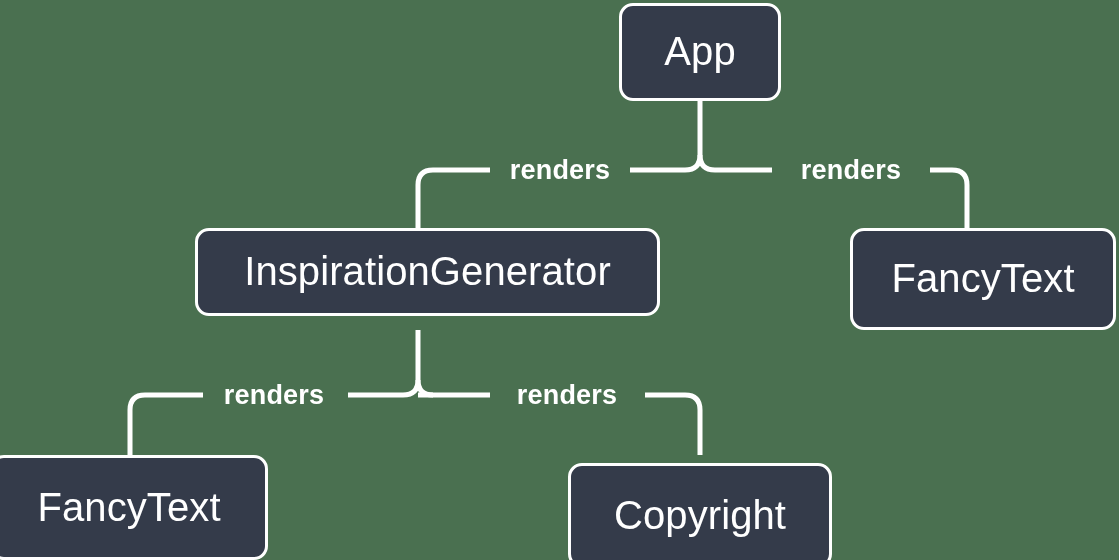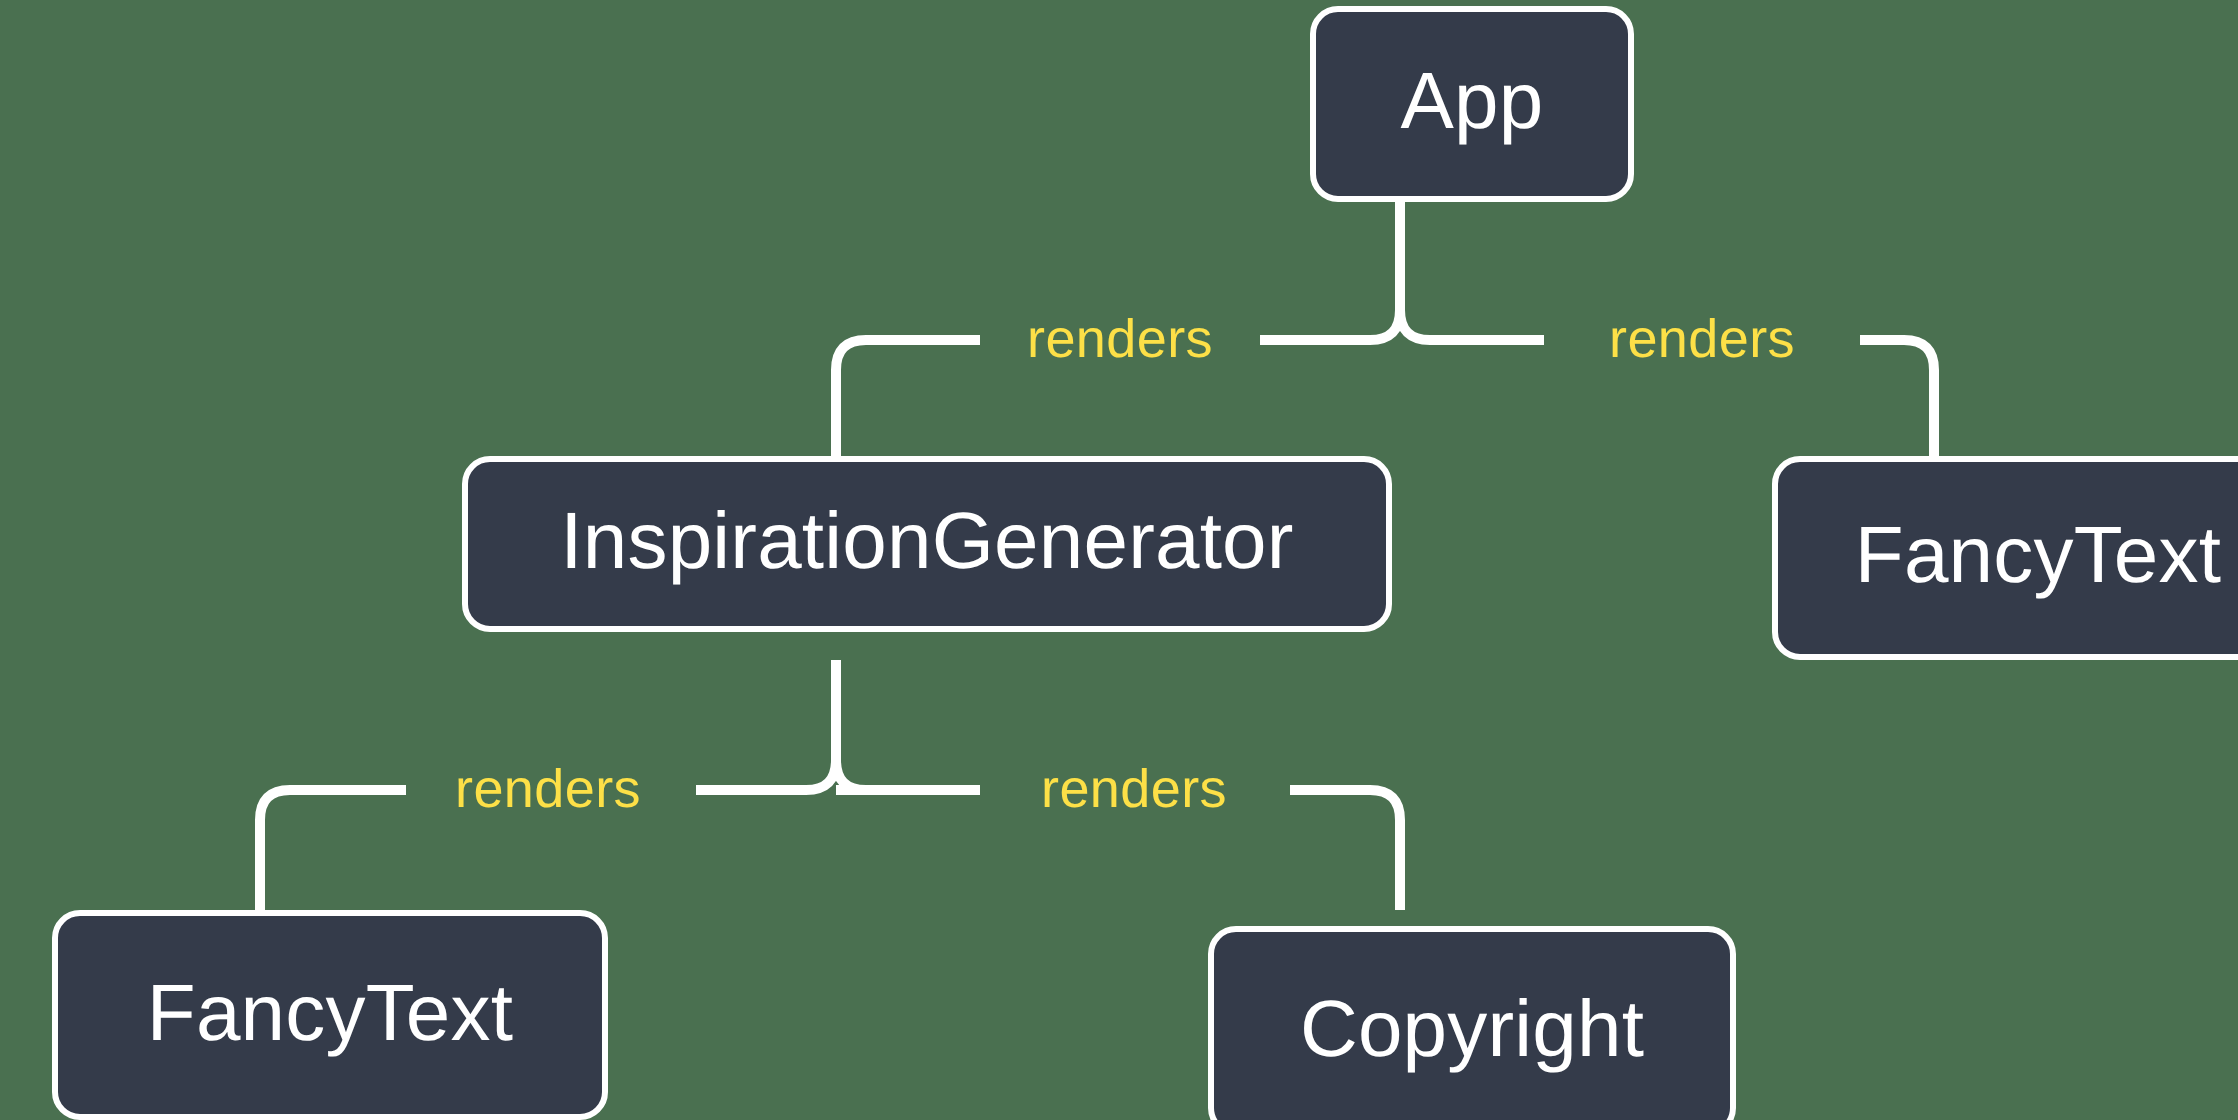--- a/index.html
+++ b/index.html
@@ -33,31 +33,30 @@
     border-radius: 14px;
     display: flex;
     align-items: center;
     justify-content: center;
     color: #ffffff;
     font-size: 40px;
     font-weight: 400;
     letter-spacing: 0.1px;
     line-height: 1;
     white-space: nowrap;
-    margin-left: 36px;
   }
   .node-label {
     display: block;
     padding-bottom: 2px;
   }
   .edge-label {
     position: absolute;
-    color: #fde047;
+    color: #ffffff;
     font-size: 27px;
-    font-weight: 400;
+    font-weight: 700;
     line-height: 1;
     white-space: nowrap;
     transform: translate(-50%, -50%);
     letter-spacing: 0.2px;
   }
   
   #node-app            { left: 619px; top: 3px;   width: 162px; height: 98px;  }
   #node-inspiration    { left: 195px; top: 228px; width: 465px; height: 88px; }
   #node-fancytext-right{ left: 850px; top: 228px; width: 266px; height: 102px; }
   #node-fancytext-left { left: -10px; top: 455px; width: 278px; height: 105px; }

